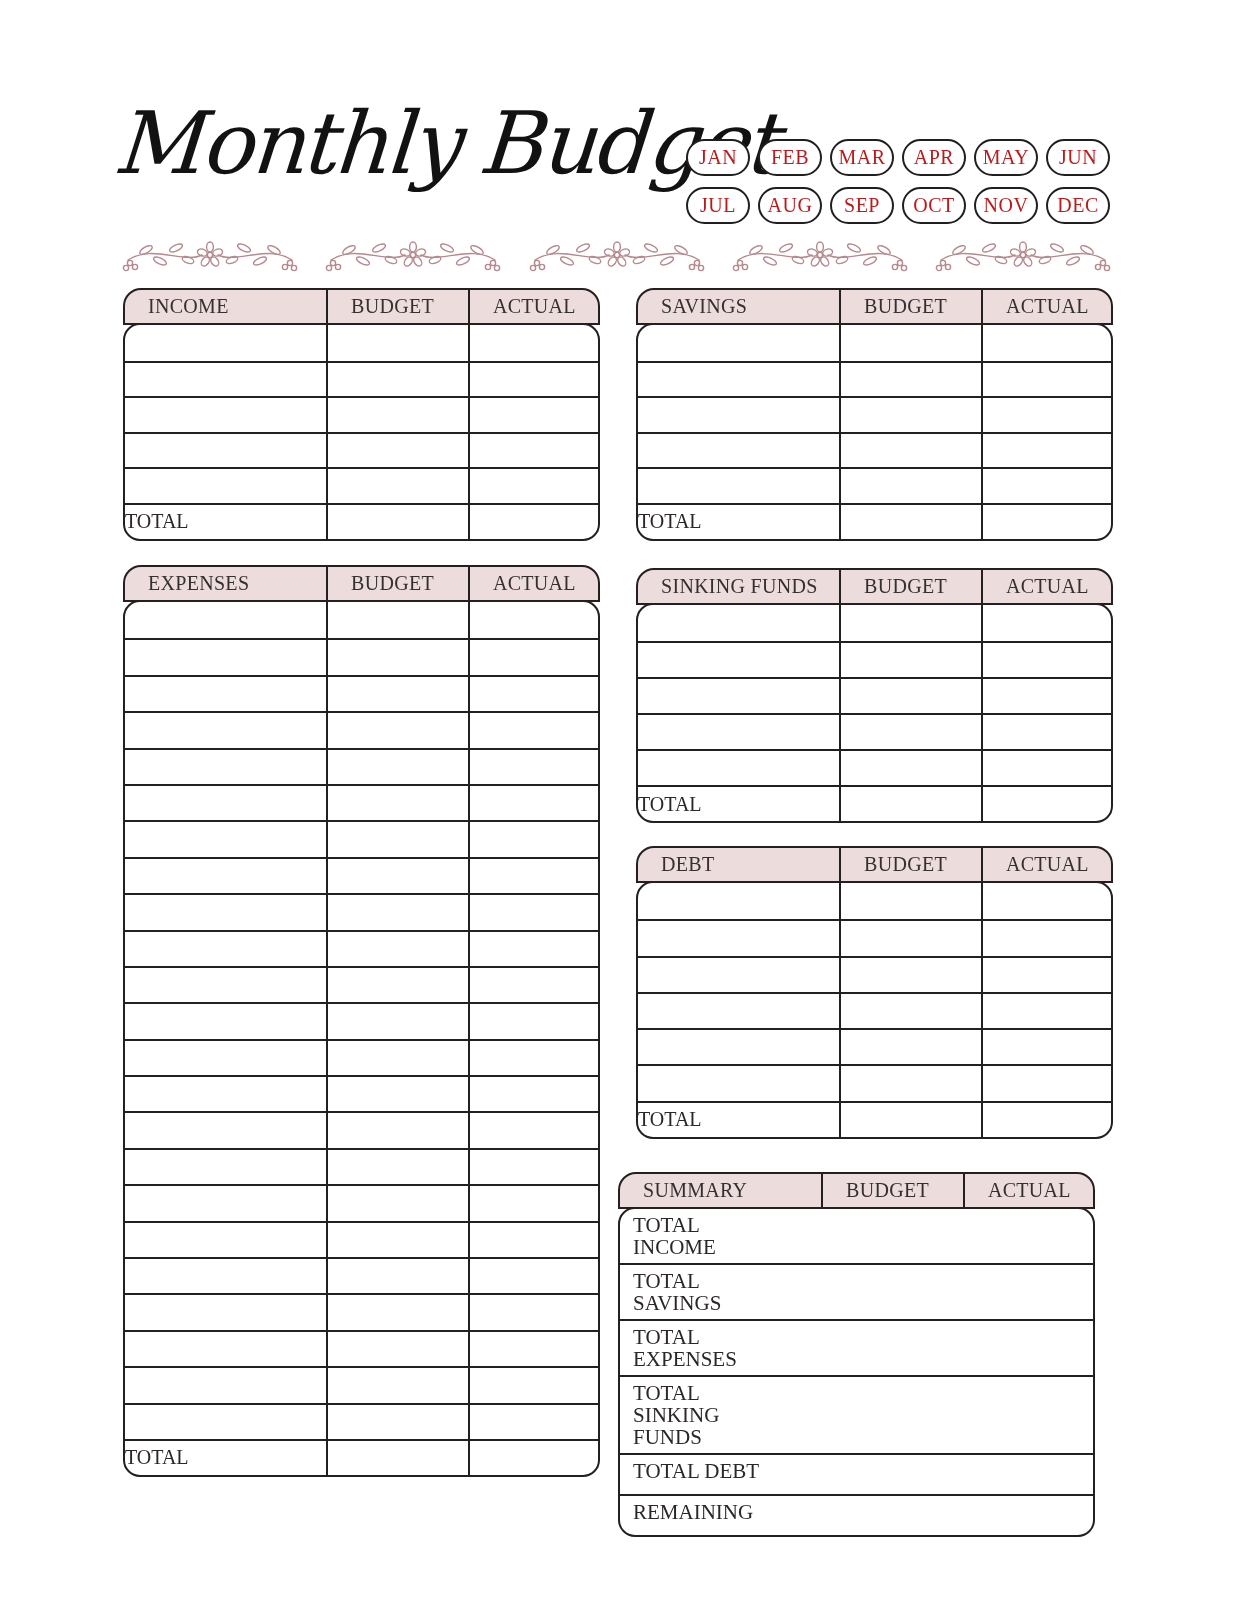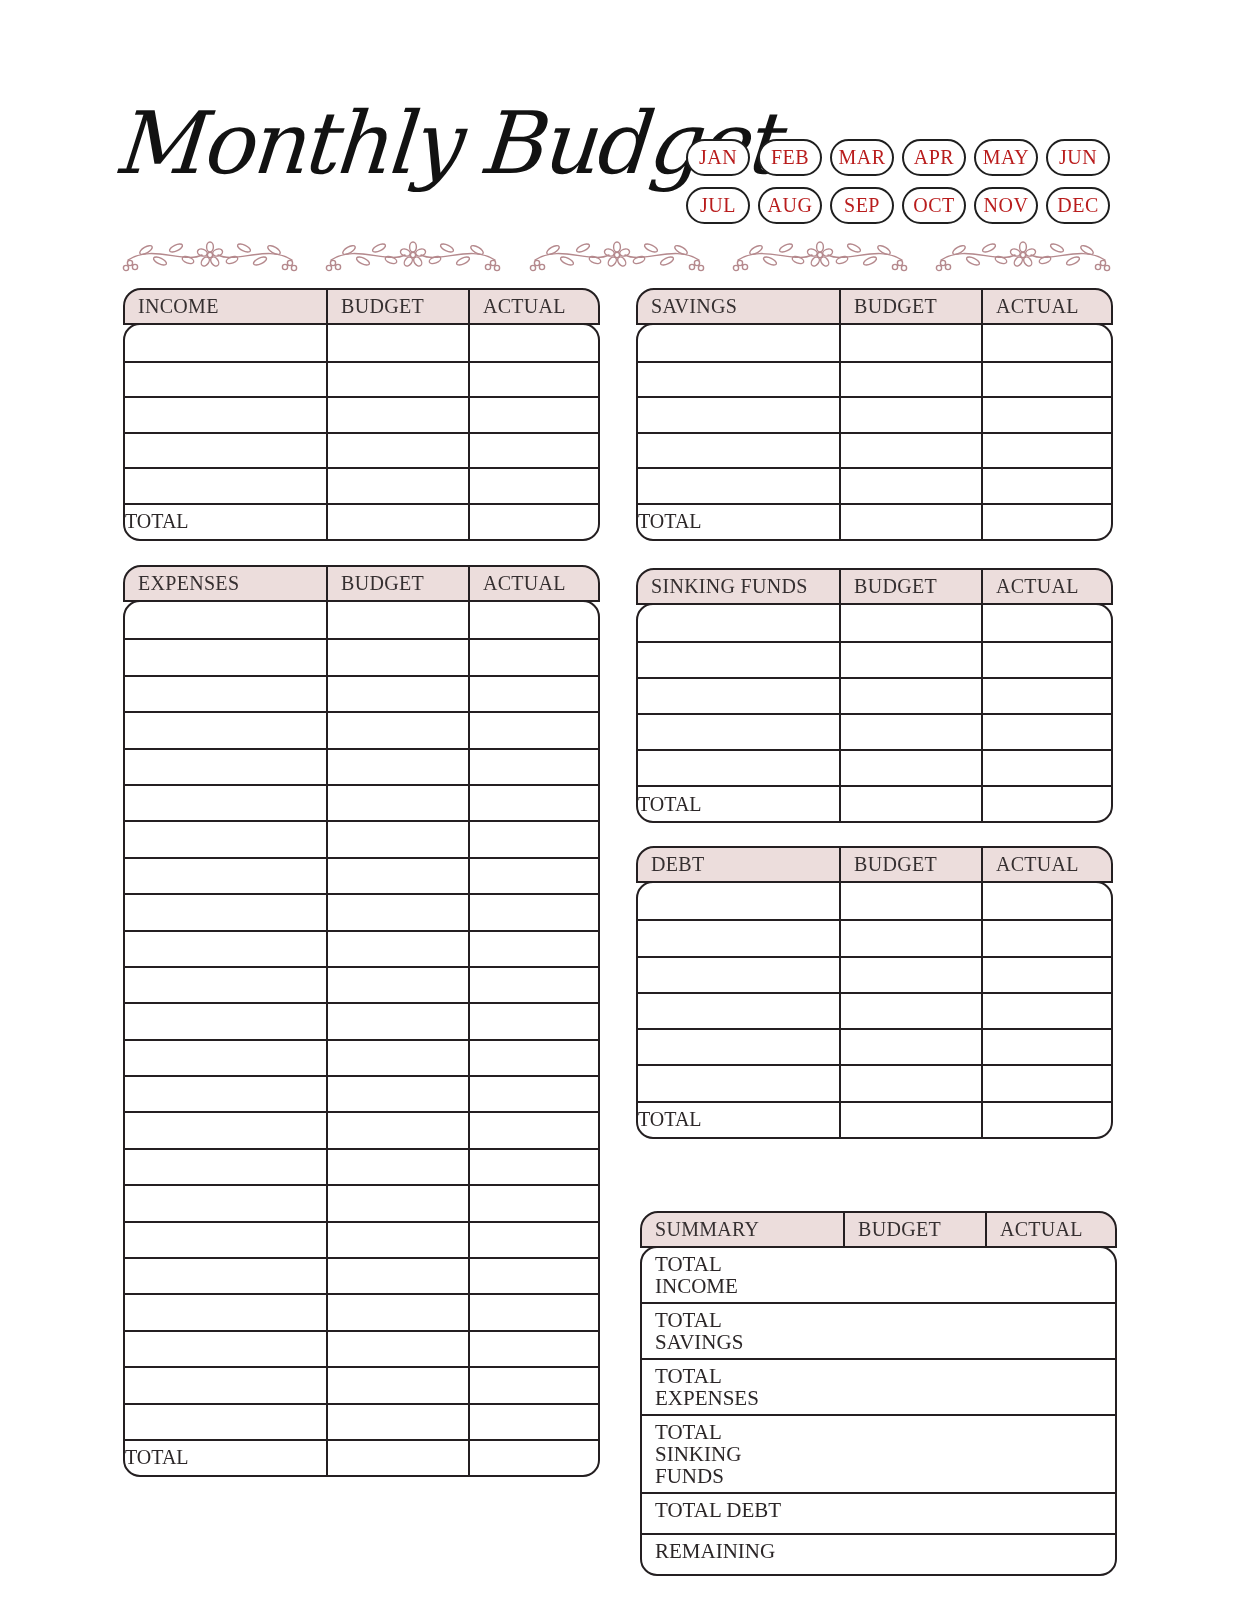--- a/index.html
+++ b/index.html
@@ -36,41 +36,41 @@
   .motif { width:176px; height:38px; }
 
   
   .table { position:absolute; width:477px; --rh:36px; }
   .t-head {
     display:flex; align-items:stretch; height:37px;
     background:var(--header_bg,#ecdddc);
     border:2px solid var(--border,#241f21);
     border-radius:18px 18px 0 0; font-size:20px; color:#352f30;
   }
-  .hc { display:flex; align-items:center; padding-left:13px; letter-spacing:.3px; }
+  .hc { display:flex; align-items:center; padding-left:23px; letter-spacing:.3px; }
   .c1 { width:42.5%; } .c2 { width:30%; } .c3 { width:27.5%; }
   .hc.c2, .hc.c3 { border-left:2px solid var(--border,#241f21); }
   .t-body {
     border:2px solid var(--border,#241f21); border-radius:17px;
     margin-top:-2px; background:#fff; overflow:hidden;
   }
   .t-row { display:flex; height:var(--rh); }
   .rows .t-row + .t-row { border-top:2px solid var(--border,#241f21); }
   .cell { height:100%; }
   .cell.c2, .cell.c3 { border-left:2px solid var(--border,#241f21); }
   .t-total { display:flex; height:36px; border-top:2px solid var(--border,#241f21); font-size:20px; }
   .t-total .c1 { display:flex; align-items:center; }
 
   
   .tbl-income   { left:123px; top:288px; --rh:35.6px; }
   .tbl-savings  { left:636px; top:288px; --rh:35.6px; }
   .tbl-expenses { left:123px; top:565px; --rh:36.4px; }
   .tbl-sinking  { left:636px; top:568px;text-align:right; --rh:36px;   }
   .tbl-debt     { left:636px; top:846px; --rh:36.3px; }
-  .tbl-summary  { left:640px; top:1172px;margin-top:39px; }
+  .tbl-summary  { left:618px; top:1172px; }
 
   
   .s-row { display:flex; min-height:41px; }
   .s-row + .s-row { border-top:2px solid var(--border,#241f21); }
   .s-row .c1 { display:flex; align-items:center; padding:5px 40px 5px 13px; font-size:21px; line-height:1.05; }
   .s-row .c2, .s-row .c3 { border-left:2px solid var(--border,#241f21); }
 </style>
 </head>
 <body>
 

